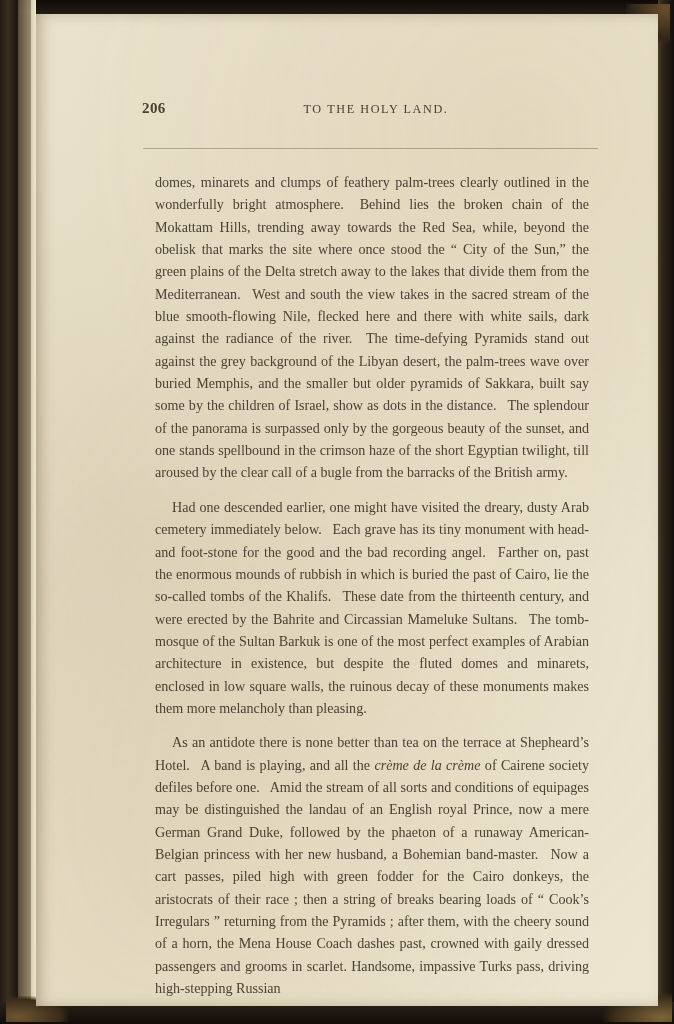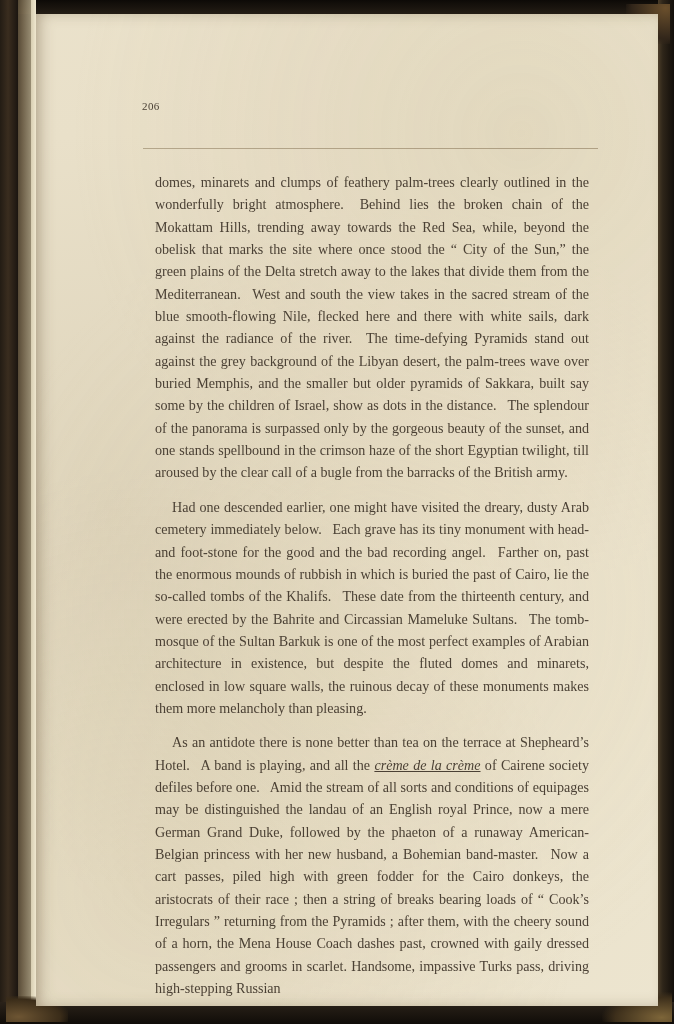--- a/index.html
+++ b/index.html
@@ -112,23 +112,24 @@
     left: 106px;
     top: 86px;
     width: 460px;
     display: flex;
     align-items: baseline;
     color: #4a4034;
     font-size: 12.5px;
     letter-spacing: .9px;
   }
   .folio {
-    font-size: 11px;
+    font-size: 15px;
     letter-spacing: .4px;
     width: 60px;
+    font-weight: bold;
   }
   .head-title {
     flex: 1;
     text-align: center;
     font-size: 12.2px;
     letter-spacing: 1.6px;
     padding-right: 52px;
   }
 
   .rule {
@@ -160,21 +161,20 @@
     margin: 12px;
   }
   #textblock p + p {
     margin-top: 0;
   }
   .indent {
     text-indent: 17px;
   }
   .it {
     font-style: italic;
-    text-decoration: underline;
   }
 </style>
 </head>
 <body>
 
 <div id="scan">
 
   <div class="edge-top"></div>
   <div class="binding-outer"></div>
   <div class="binding-inner"></div>
@@ -182,20 +182,21 @@
   <div class="edge-right"></div>
   <div class="edge-bottom"></div>
   <div class="corner-bl"></div>
   <div class="corner-br"></div>
   <div class="corner-tr"></div>
 
   <div id="page">
 
     <div class="running-head">
       <span class="folio">206</span>
+      <span class="head-title">TO THE HOLY LAND.</span>
     </div>
 
     <div class="rule"></div>
 
     <div id="textblock">
         <p><span>domes, minarets and clumps of feathery palm-trees clearly outlined in the wonderfully bright atmosphere.  Behind lies the broken chain of the Mokattam Hills, trending away towards the Red Sea, while, beyond the obelisk that marks the site where once stood the “ City of the Sun,” the green plains of the Delta stretch away to the lakes that divide them from the Mediterranean.  West and south the view takes in the sacred stream of the blue smooth-flowing Nile, flecked here and there with white sails, dark against the radiance of the river.  The time-defying Pyramids stand out against the grey background of the Libyan desert, the palm-trees wave over buried Memphis, and the smaller but older pyramids of Sakkara, built say some by the children of Israel, show as dots in the distance.  The splendour of the panorama is surpassed only by the gorgeous beauty of the sunset, and one stands spellbound in the crimson haze of the short Egyptian twilight, till aroused by the clear call of a bugle from the barracks of the British army.</span></p>
         <p class="indent"><span>Had one descended earlier, one might have visited the dreary, dusty Arab cemetery immediately below.  Each grave has its tiny monument with head- and foot-stone for the good and the bad recording angel.  Farther on, past the enormous mounds of rubbish in which is buried the past of Cairo, lie the so-called tombs of the Khalifs.  These date from the thirteenth century, and were erected by the Bahrite and Circassian Mameluke Sultans.  The tomb-mosque of the Sultan Barkuk is one of the most perfect examples of Arabian architecture in existence, but despite the fluted domes and minarets, enclosed in low square walls, the ruinous decay of these monuments makes them more melancholy than pleasing.</span></p>
         <p class="indent"><span>As an antidote there is none better than tea on the terrace at Shepheard’s Hotel.  A band is playing, and all the </span><span class="it">crème de la crème</span><span> of Cairene society defiles before one.  Amid the stream of all sorts and conditions of equipages may be distinguished the landau of an English royal Prince, now a mere German Grand Duke, followed by the phaeton of a runaway American-Belgian princess with her new husband, a Bohemian band-master.  Now a cart passes, piled high with green fodder for the Cairo donkeys, the aristocrats of their race ; then a string of breaks bearing loads of “ Cook’s Irregulars ” returning from the Pyramids ; after them, with the cheery sound of a horn, the Mena House Coach dashes past, crowned with gaily dressed passengers and grooms in scarlet. Handsome, impassive Turks pass, driving high-stepping Russian</span></p>
       </div>
 

